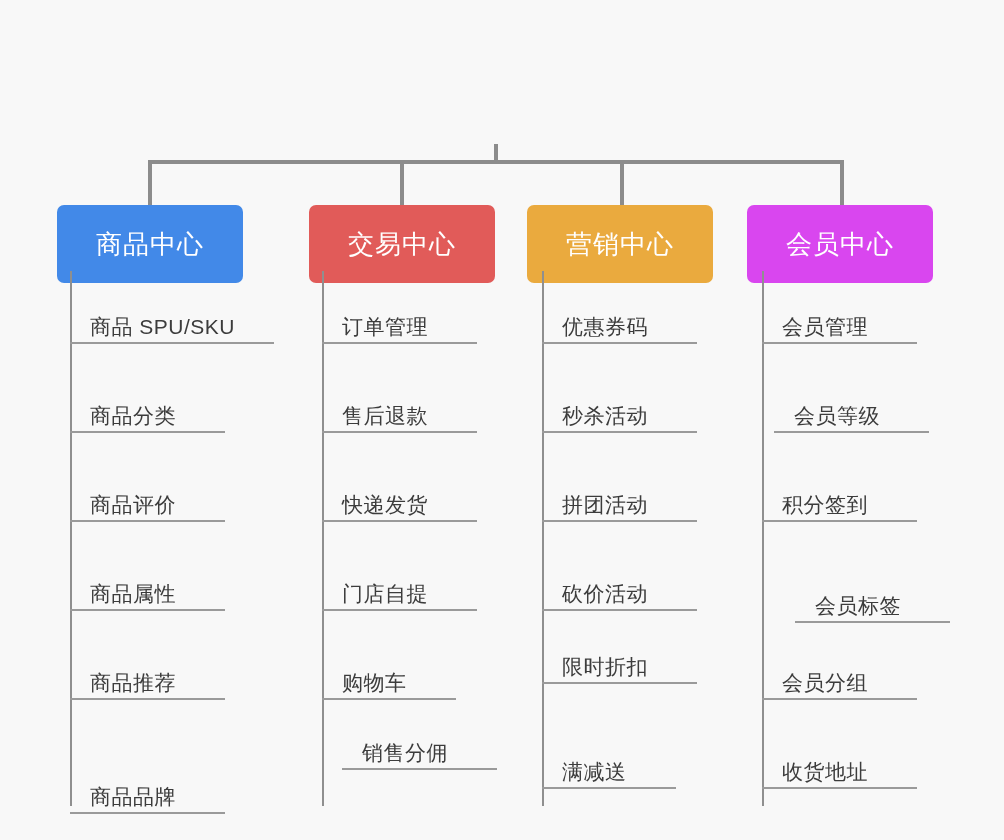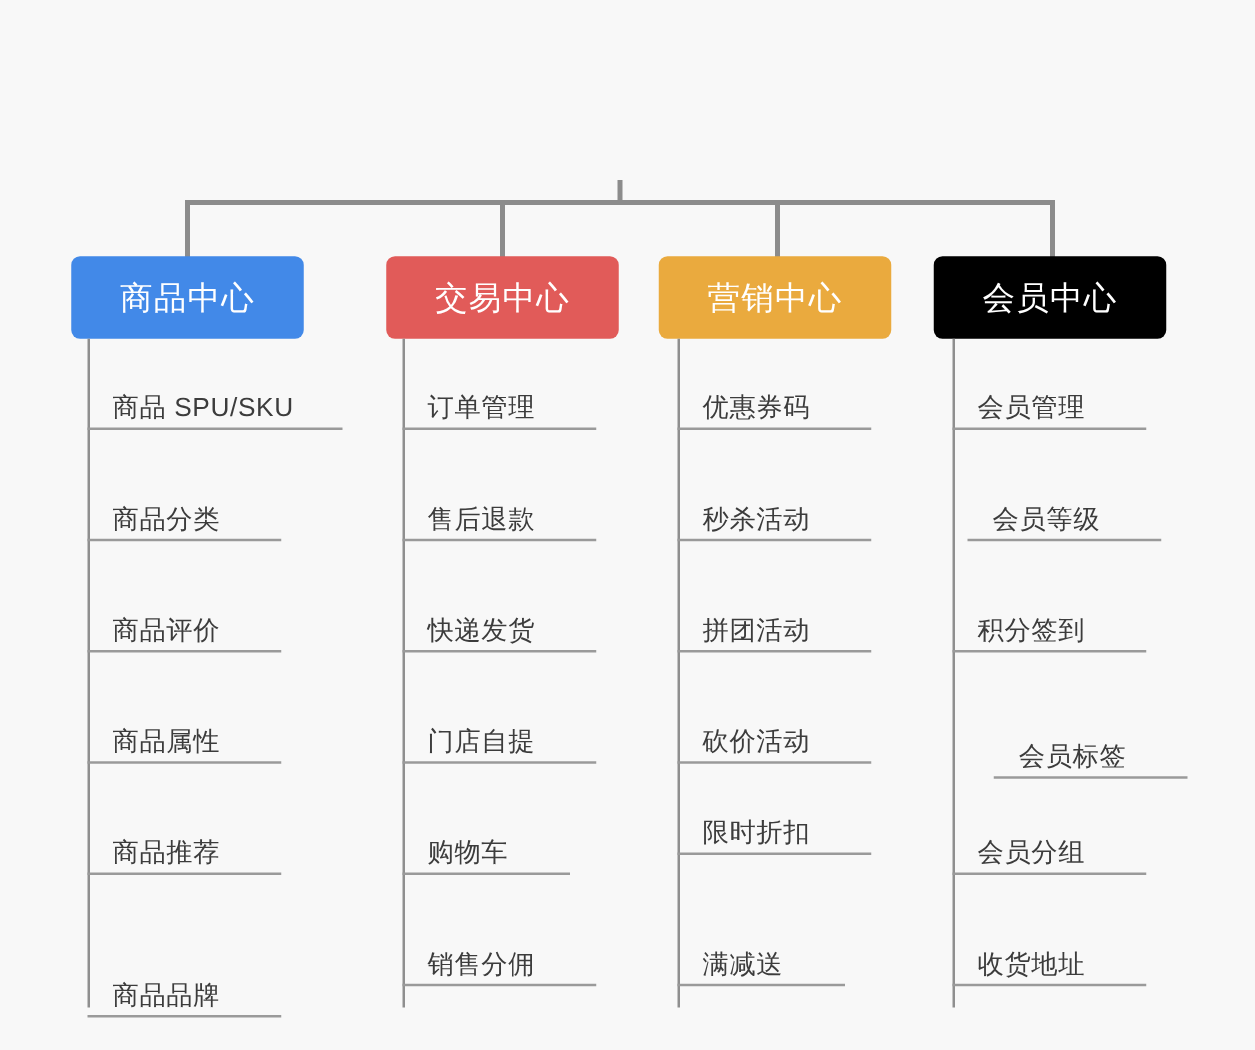--- a/index.html
+++ b/index.html
@@ -124,21 +124,21 @@
     position: absolute;
     background: #8c8c8c;
   }
   .conn-v { width: 4px; }
   .conn-h { height: 4px; }
 
   
   .cat-box {
     position: absolute;
     top: 205px;
-    height: 66px;
+    height: 78px;
     border-radius: 7px;
     display: flex;
     align-items: center;
     justify-content: center;
     box-sizing: border-box;
   }
   .cat-label {
     font-size: 26px;
     color: #ffffff;
     letter-spacing: 1px;
@@ -272,21 +272,21 @@
         <span class="leaf-label">门店自提</span>
         <span class="leaf-underline" style="width:155px;"></span>
       </div>
     </div>
     <div class="leaf-item" style="top:356px;">
       <div class="leaf-inner">
         <span class="leaf-label">购物车</span>
         <span class="leaf-underline" style="width:134px;"></span>
       </div>
     </div>
-    <div class="leaf-item" style="top:445px;">
+    <div class="leaf-item" style="top:426px;margin-left:20px;">
       <div class="leaf-inner">
         <span class="leaf-label">销售分佣</span>
         <span class="leaf-underline" style="width:155px;"></span>
       </div>
     </div>
   </div>
 
   <div class="cat-box" style="left:527px; width:186px; background:#eaaa3e;">
     <span class="cat-label">营销中心</span>
   </div>
@@ -324,21 +324,21 @@
       </div>
     </div>
     <div class="leaf-item" style="top:445px;">
       <div class="leaf-inner">
         <span class="leaf-label">满减送</span>
         <span class="leaf-underline" style="width:134px;"></span>
       </div>
     </div>
   </div>
 
-  <div class="cat-box" style="left:747px; width:186px; background:#000000;">
+  <div class="cat-box" style="left:747px; width:186px; background:#d946ef;">
     <span class="cat-label">会员中心</span>
   </div>
   <div class="leaf-col" style="left:762px;">
     <div class="trunk" style="height:535px;"></div>
 
     <div class="leaf-item" style="top:0px;">
       <div class="leaf-inner">
         <span class="leaf-label">会员管理</span>
         <span class="leaf-underline" style="width:155px;"></span>
       </div>

